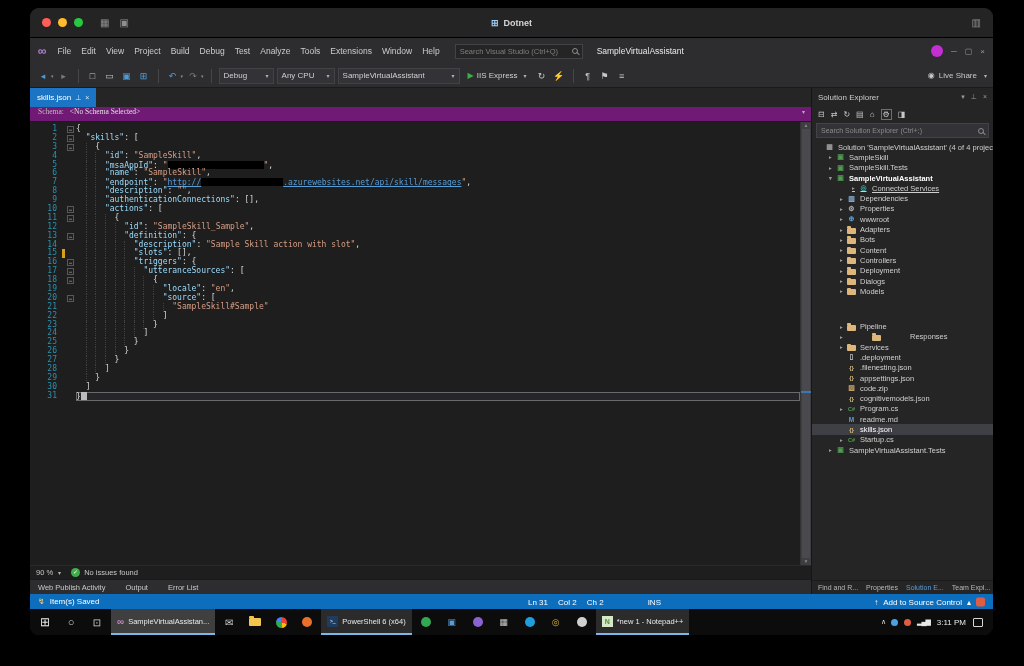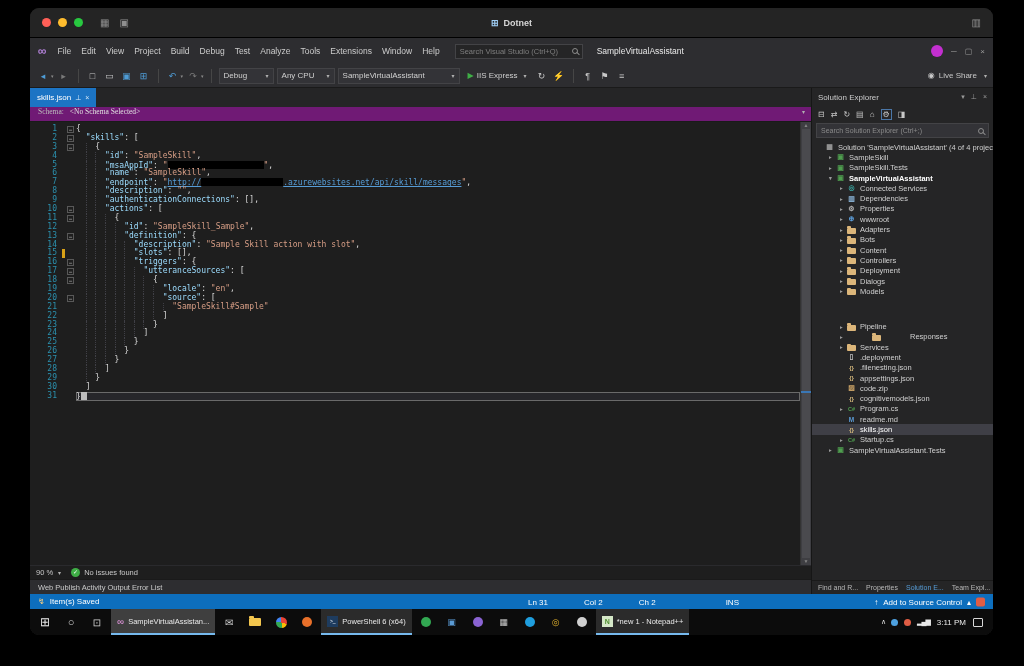--- a/index.html
+++ b/index.html
@@ -95,21 +95,21 @@
   .sb-tick { position:absolute; left:0; right:0; top:61%; height:2px; background:#3a77b5; }
 
   .zoom-row { height:14px; background:#1e1e1e; border-top:1px solid #2a2a2d;
     display:flex; align-items:center; gap:10px; padding:0 6px; font-size:7.5px; color:#c8c8c8; flex:none; }
   .zoom { display:flex; align-items:center; gap:2px; }
   .issue-badge { display:flex; align-items:center; gap:4px; }
   .check { width:9px; height:9px; border-radius:50%; background:#3fae46; color:#fff;
     font-size:6px; line-height:9px; text-align:center; flex:none; }
 
   .panel-tabs { height:15px; background:#2d2d30; border-top:1px solid #1a1a1a;
-    display:flex; align-items:center; gap:2px; padding:0 8px; font-size:7.5px; color:#c8c8c8; flex:none; }
+    display:flex; align-items:center; gap:20px; padding:0 8px; font-size:7.5px; color:#c8c8c8; flex:none; }
 
   
   .se { width:182px; flex:none; display:flex; flex-direction:column; background:#252526;
     border-left:1px solid #161616; color:#cccccc; min-height:0; }
   .se-title { height:18px; display:flex; align-items:center; justify-content:space-between;
     padding:0 6px; font-size:8px; flex:none; }
   .se-title-icons { display:flex; gap:6px; color:#9a9a9a; font-size:7px; }
   .se-tools { height:16px; display:flex; align-items:center; gap:6px; padding:0 6px;
     color:#c8c8c8; font-size:8px; flex:none; }
   .se-tool.boxed { border:1px solid #4b77a8; padding:0 1px; }
@@ -141,21 +141,21 @@
   .ti-md{color:#5b9bd5; font-size:6.5px}
   .se-bottom { height:14px; border-top:1px solid #1a1a1a; display:flex; align-items:center;
     gap:8px; padding:0 6px; font-size:7px; color:#b8b8b8; flex:none; white-space:nowrap; overflow:hidden; }
   .se-bottom .active { color:#569cd6; }
 
   
   .statusbar { height:15px; background:#0d6ebd; color:#fff; font-size:8px;
     display:flex; align-items:center; gap:5px; padding:0 8px; position:relative; flex:none; }
   .status-icon { color:#ffd27f; font-size:8px; }
   .status-center { position:absolute; left:498px; top:50%; transform:translateY(-50%);
-    display:flex; gap:36px; }
+    display:flex; gap:10px; }
   .status-center span:last-child { margin-left:18px;padding-left:16px; }
   .status-right { position:absolute; right:8px; top:50%; transform:translateY(-50%);
     display:flex; align-items:center; gap:5px; }
   .feedback { width:9px; height:9px; background:#e05d44; border-radius:2px; }
 
   
   .taskbar { height:26px; background:#0c0c0c; display:flex; align-items:center;
     padding:0 2px; flex:none; }
   .taskbar-items { display:flex; align-items:center; height:26px; }
   .tb-cell { width:26px; height:26px; display:flex; align-items:center; justify-content:center; flex:none; }
@@ -392,21 +392,21 @@
             <div class="tree-row" style="padding-left: 14px;">
               <span class="tree-arrow">▸</span>
               <span class="ti ti-proj"></span>
               <span>SampleSkill.Tests</span>
             </div>
             <div class="tree-row bold" style="padding-left: 14px;">
               <span class="tree-arrow">▾</span>
               <span class="ti ti-proj"></span>
               <span>SampleVirtualAssistant</span>
             </div>
-            <div class="tree-row" style="padding-left: 25px;">
+            <div class="tree-row" style="padding-left: 37px; text-decoration: underline;">
               <span class="tree-arrow">▸</span>
               <span class="ti ti-svc"></span>
               <span>Connected Services</span>
             </div>
             <div class="tree-row" style="padding-left: 25px;">
               <span class="tree-arrow">▸</span>
               <span class="ti ti-deps"></span>
               <span>Dependencies</span>
             </div>
             <div class="tree-row" style="padding-left: 25px;">

